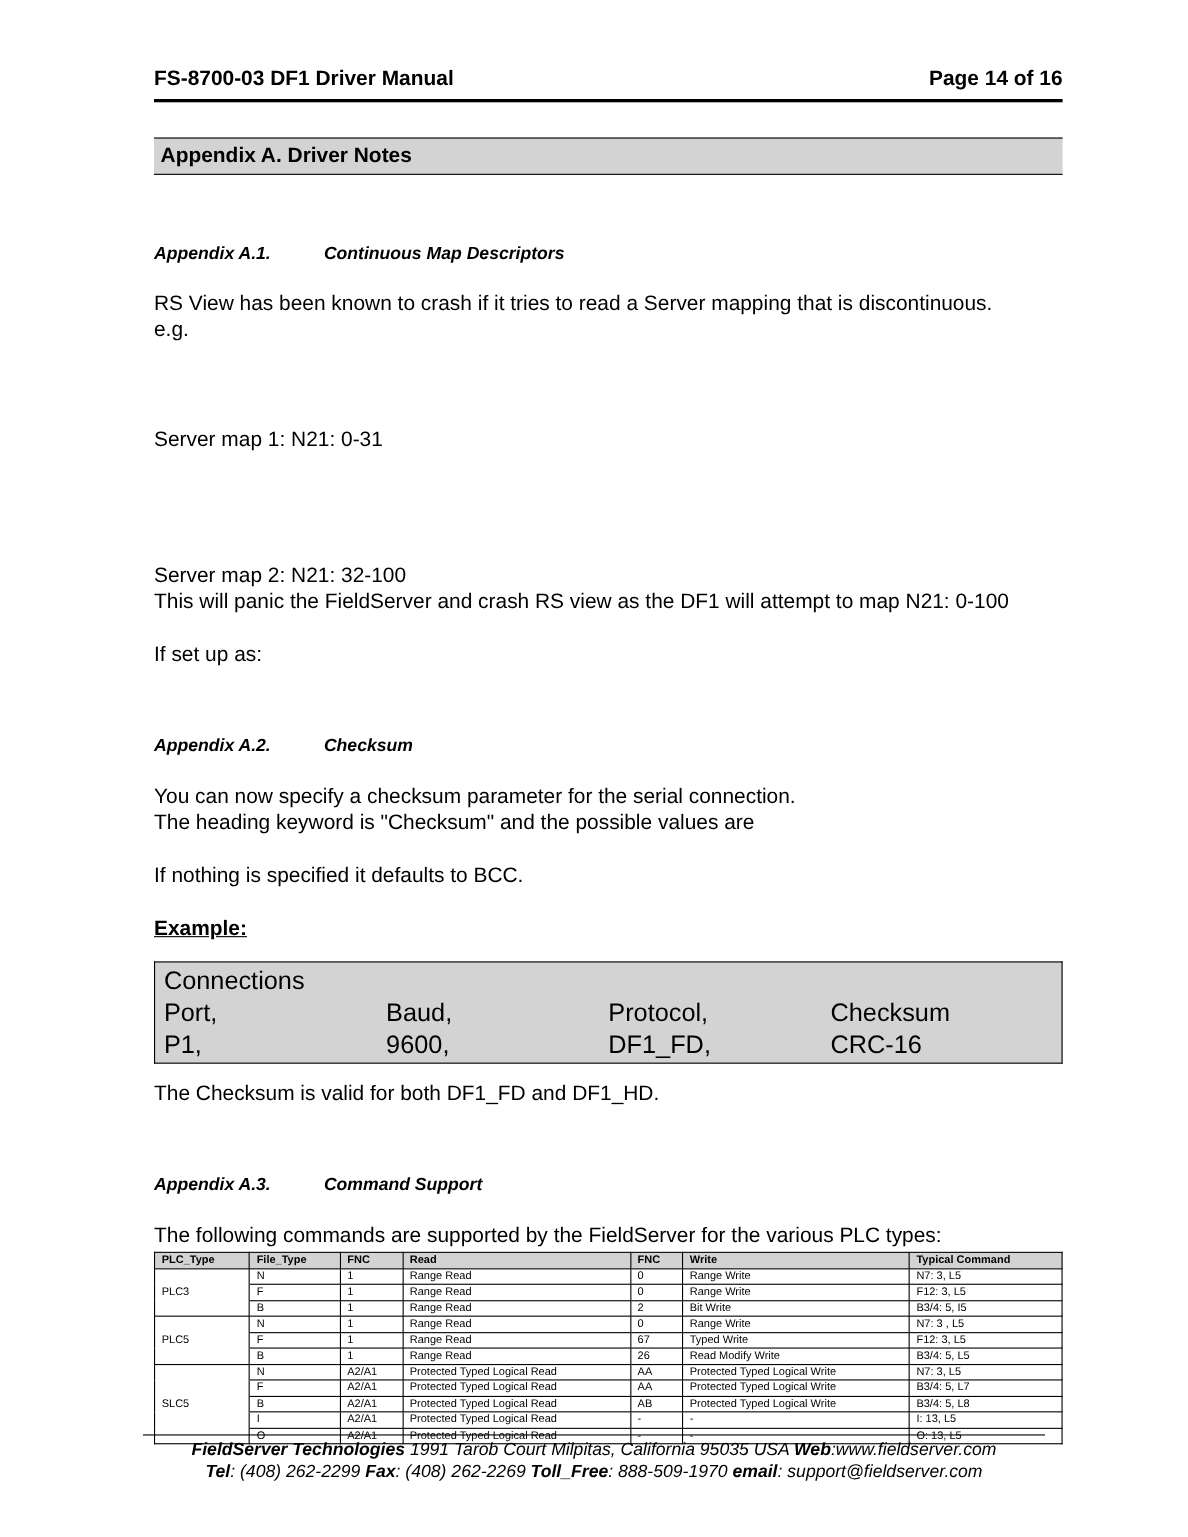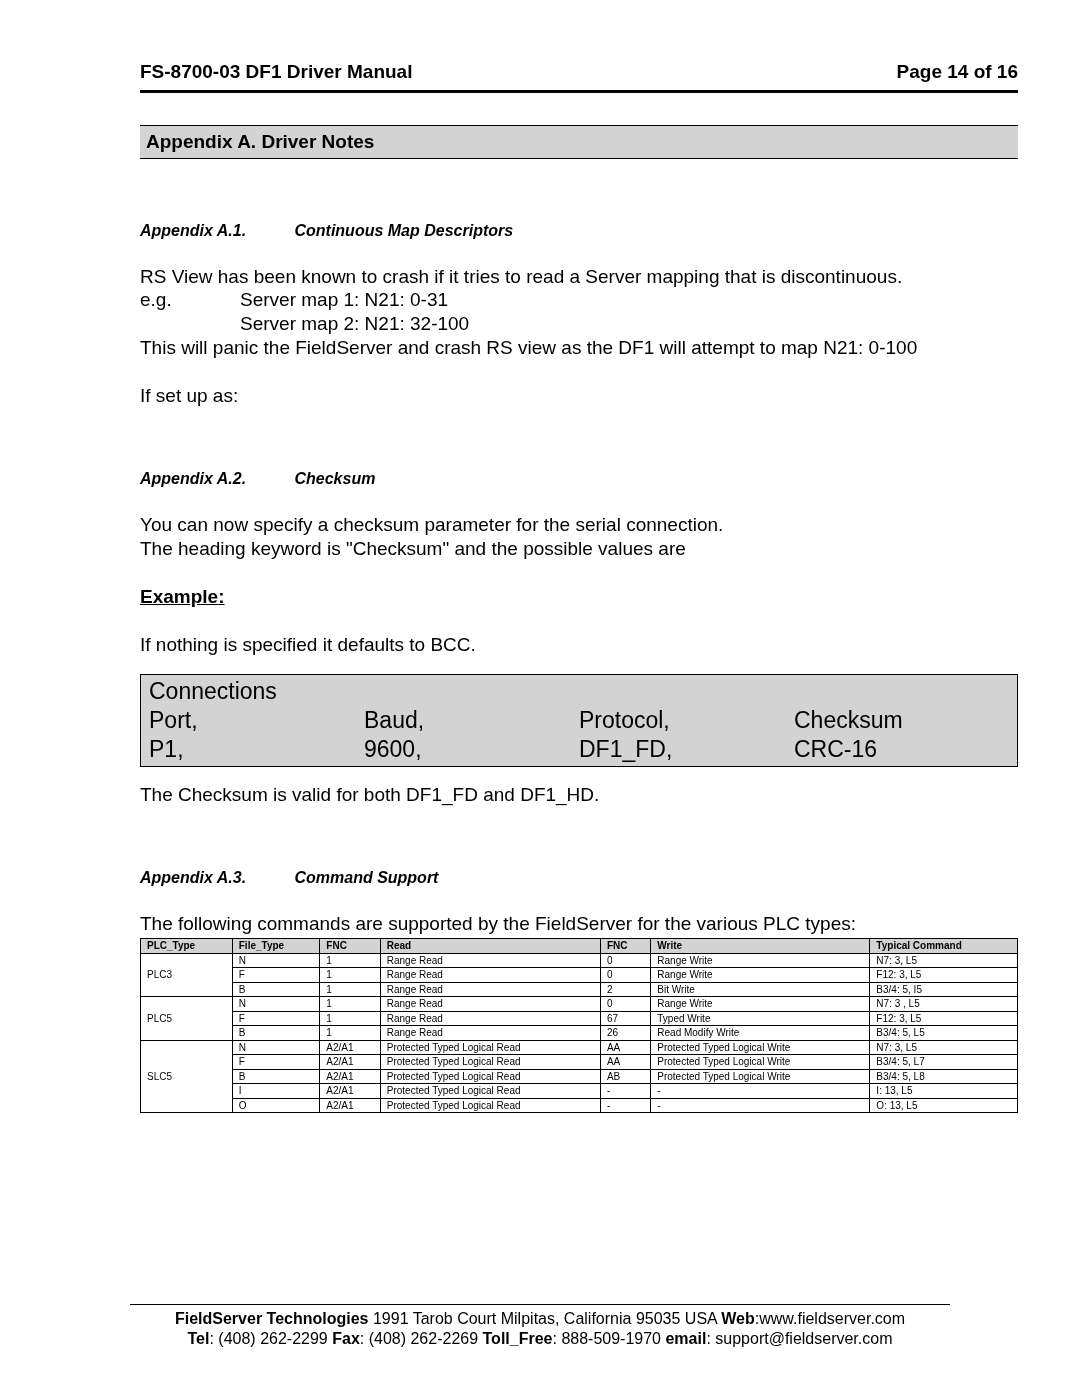--- a/index.html
+++ b/index.html
@@ -7,21 +7,21 @@
     padding: 0;
     background: #fff;
     font-family: Arial, Helvetica, sans-serif;
     color: #000;
   }
   .page {
     width: 1080px;
     height: 1397px;
     position: relative;
     box-sizing: border-box;
-    padding: 60px 62px 0 140px;
+    padding: 60px 114px 0 140px;
     font-size: 19px;
     line-height: 1.25;
   }
   .hdr {
     display: flex;
     justify-content: space-between;
     font-weight: bold;
     font-size: 19px;
     margin-bottom: 6px;
   }
@@ -44,21 +44,21 @@
     font-style: italic;
     font-size: 16px;
     margin-top: 62px;
     margin-bottom: 24px;
   }
   .subhead .num {
     display: inline-block;
     min-width: 150px;
   }
   .para { margin: 0; }
-  .eg-row { display: flex; }
+  .eg-row { display: flex; flex-direction: column; }
   .eg-label { width: 100px; flex: 0 0 100px; }
   .indent { padding-left: 35px; }
   .example-label {
     font-weight: bold;
     text-decoration: underline;
     margin-top: 24px;
   }
   .conn-table {
     width: 100%;
     border-collapse: collapse;
@@ -88,20 +88,21 @@
   }
   .cmd-table th { background: #d3d3d3; font-weight: bold; }
   .no-top { border-top: none !important; }
   .no-bot { border-bottom: none !important; }
   .footer {
     position: absolute;
     left: 130px; right: 130px;
     bottom: 48px;
     text-align: center;
     font-size: 16px;
+    font-style: italic;
   }
   .footer hr { border:none; border-top:1px solid #000; margin:0 0 4px 0;}
   .footer b { font-weight: bold; }
   .block { margin-top: 24px; }
 </style>
 </head>
 <body>
 
 <div class="page">
 
@@ -128,22 +129,22 @@
   </div>
   <p class="para">This will panic the FieldServer and crash RS view as the DF1 will attempt to map N21: 0-100</p>
   <p class="para block">If set up as:</p>
 
   <div class="subhead">
     <span class="num">Appendix A.2.</span>
     <span>Checksum</span>
   </div>
   <p class="para">You can now specify a checksum parameter for the serial connection.</p>
   <p class="para">The heading keyword is "Checksum" and the possible values are</p>
+  <p class="para block">If nothing is specified it defaults to BCC.</p>
   <p class="para example-label"><span>Example</span>:</p>
-  <p class="para block">If nothing is specified it defaults to BCC.</p>
 
   <table class="conn-table">
     <tbody>
         <tr>
           <td>
       <div>Connections</div>
       <table class="conn-inner">
         <tbody>
                 <tr>
           <td style="width:25%">Port,</td>

